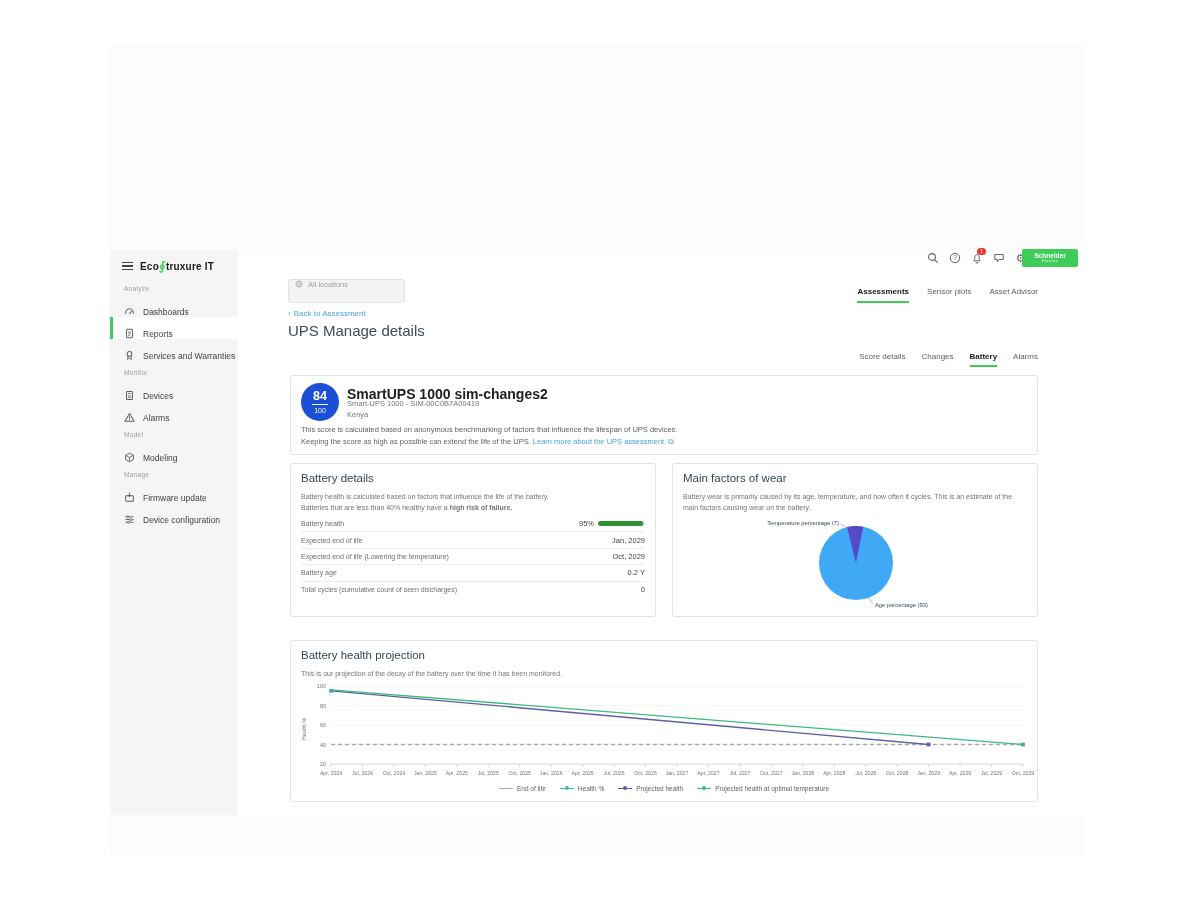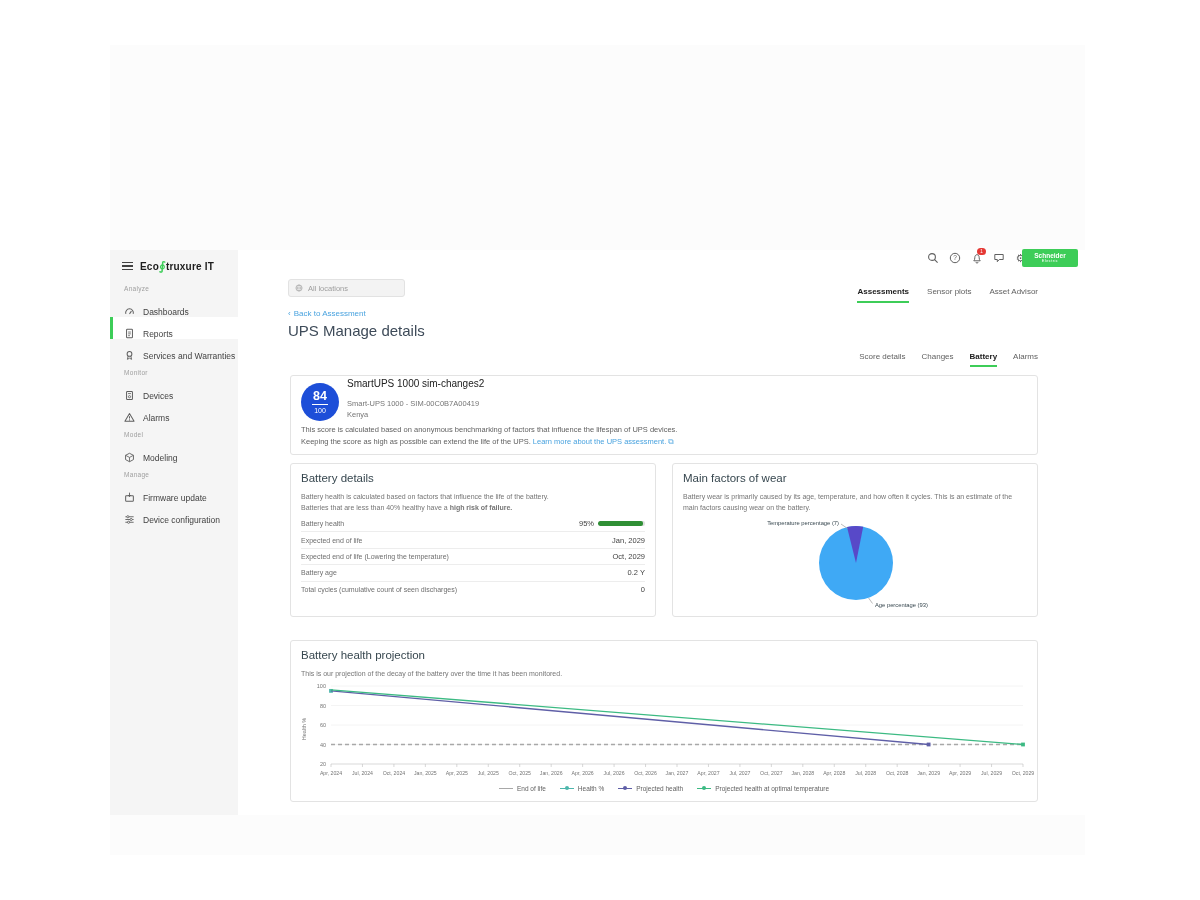--- a/index.html
+++ b/index.html
@@ -31,41 +31,41 @@
   .gear-ch{font-family:"DejaVu Sans",sans-serif;font-size:11px;color:#616161;line-height:1;}
   .badge{position:absolute;top:-4px;right:-3px;min-width:7px;height:7px;border-radius:4px;background:#e53935;
          color:#fff;font-size:4.5px;display:flex;align-items:center;justify-content:center;padding:0 1px;}
   .avatar{width:13px;height:13px;border-radius:50%;background:#2fae4e;cursor:pointer;}
   .se-pill{left:1022px;top:249px;width:56px;height:18px;background:#3dcd58;border-radius:2px;color:#fff;
            display:flex;flex-direction:column;align-items:center;justify-content:center;line-height:1;cursor:pointer;}
   .se-pill .l1{font-size:6.5px;font-weight:bold;}
   .se-pill .l2{font-size:4px;letter-spacing:.4px;}
 
   
-  .loc{left:288px;top:279px;width:117px;height:18px;background:#f3f3f3;border:1px solid #e2e2e2;border-radius:3px;
-       display:flex;align-items:center;gap:5px;padding-left:6px;box-sizing:border-box;font-size:7.5px;color:#9e9e9e;cursor:text;}
+  .loc{left:288px;top:279px;width:117px;height:24px;background:#f3f3f3;border:1px solid #e2e2e2;border-radius:3px;
+       display:flex;gap:5px;padding-left:6px;box-sizing:border-box;font-size:7.5px;color:#9e9e9e;cursor:text;}
   .loc svg{width:8px;height:8px;}
   .tabs{top:287px;left:852px;width:186px;display:flex;gap:18px;justify-content:flex-end;font-size:8px;color:#616161;}
   .tab{padding-bottom:5px;cursor:pointer;white-space:nowrap;}
   .tab.active{font-weight:bold;color:#212121;border-bottom:2px solid #3dcd58;}
   .back{left:288px;top:309px;font-size:8px;color:#4aa3df;cursor:pointer;display:flex;gap:3px;align-items:center;}
   .title{left:288px;top:322px;font-size:15px;font-weight:500;color:#3e4b59;}
   .subtabs{top:352px;left:840px;width:198px;display:flex;gap:16px;justify-content:flex-end;font-size:8px;color:#616161;}
   .subtab{padding-bottom:4px;cursor:pointer;white-space:nowrap;}
   .subtab.active{font-weight:bold;color:#212121;border-bottom:2px solid #3dcd58;}
 
   
   .card{background:#fff;border:1px solid #e3e3e3;border-radius:3px;box-sizing:border-box;}
   .score-card{left:290px;top:375px;width:748px;height:80px;}
   .score-circle{position:absolute;left:10px;top:7px;width:38px;height:38px;border-radius:50%;background:#1d4ed8;
                 color:#fff;display:flex;flex-direction:column;align-items:center;justify-content:center;line-height:1;}
   .score-circle .sc1{font-size:12.5px;font-weight:bold;}
   .score-circle .div{width:16px;height:1px;background:#ffffff;margin:1.5px 0;}
   .score-circle .sc2{font-size:7px;}
-  .dev-name{position:absolute;left:56px;top:2px;font-size:10px;font-weight:normal;color:#212121;}
+  .dev-name{position:absolute;left:56px;top:10px;font-size:14px;font-weight:bold;color:#212121;}
   .dev-model{position:absolute;left:56px;top:23px;font-size:7.5px;color:#757575;}
   .dev-loc{position:absolute;left:56px;top:34px;font-size:7.5px;color:#757575;}
   .score-desc1{position:absolute;left:10px;top:49px;font-size:7.5px;color:#616161;}
   .score-desc2{position:absolute;left:10px;top:61px;font-size:7.5px;color:#616161;}
   .link{color:#4aa3df;cursor:pointer;margin-top:12px;}
 
   .battery-card{left:290px;top:463px;width:366px;height:154px;}
   .wear-card{left:672px;top:463px;width:366px;height:154px;}
   .card-title{position:absolute;left:10px;top:8px;font-size:11.5px;color:#37474f;}
   .card-desc{position:absolute;left:10px;top:27px;right:10px;font-size:7px;color:#757575;line-height:11px;}

